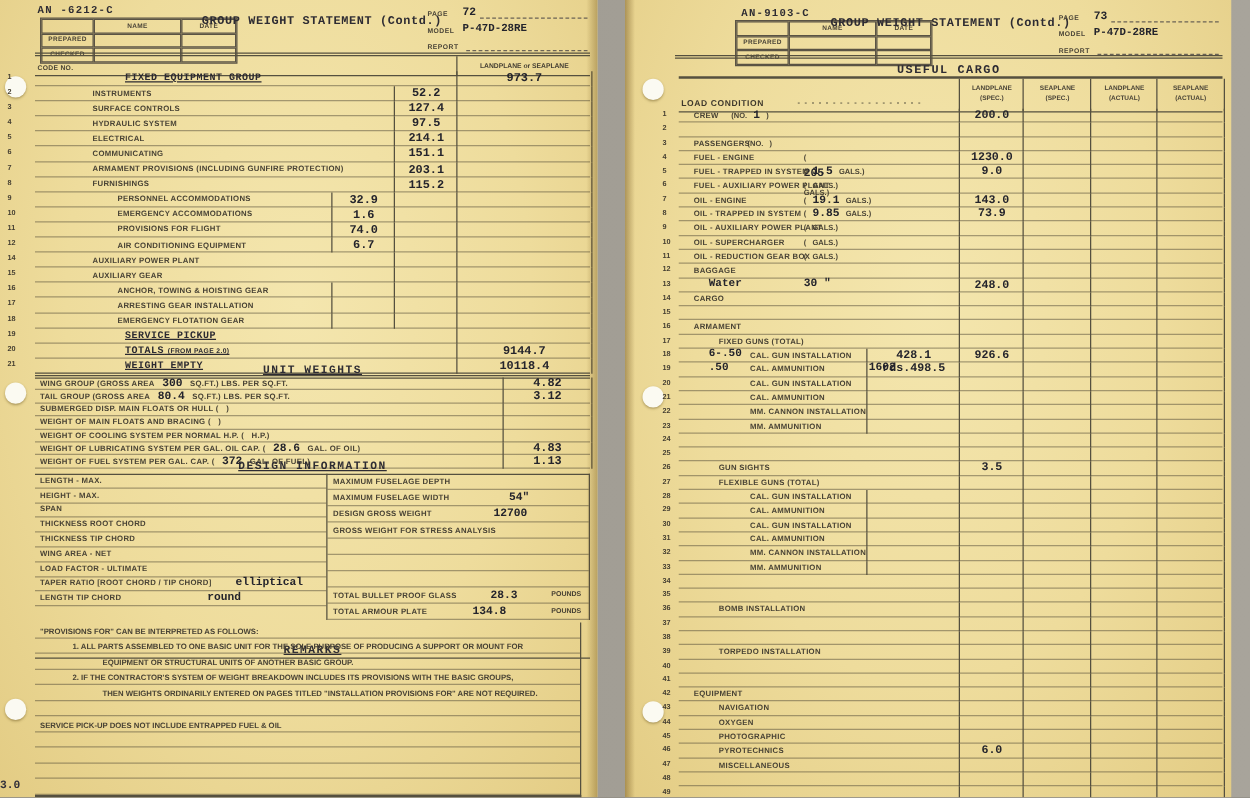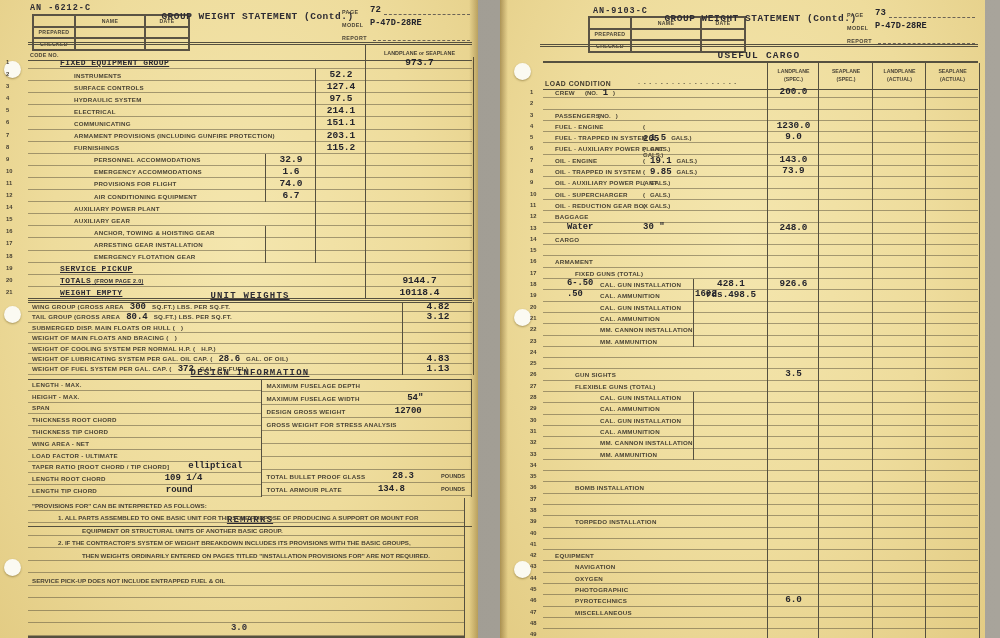--- a/index.html
+++ b/index.html
@@ -42,21 +42,21 @@
         border-top:3px double #55503f;border-bottom:1px solid #55503f;}
   .code-bar .lbl{position:absolute;left:2px;bottom:2px;font-size:5.4px;}
   .code-bar .pcol{position:absolute;left:337px;width:107px;top:0;bottom:0;border-left:1px solid #55503f;
         display:flex;align-items:center;justify-content:center;font:700 5.4px "Liberation Sans",sans-serif;}
   .equip{position:absolute;top:57px;left:28px;width:444px;}
   .erow{position:relative;height:11.1px;border-bottom:1px solid rgba(86,78,58,.5);}
   .erow .num{position:absolute;left:-22px;top:2px;}
   .erow .lbl{position:absolute;top:2.5px;left:32px;white-space:nowrap;}
   .erow .lbl.i1{left:46px;} .erow .lbl.i2{left:66px;}
   .erow.maj .lbl{font:700 8px "Liberation Mono","DejaVu Sans Mono",monospace;top:1px;
-        color:#2c2a31;text-decoration:underline;letter-spacing:.4px;}
+        color:#2c2a31;text-decoration:underline;letter-spacing:.4px;margin-left:40px;}
   .erow .lbl .small-suf{font:700 5.4px "Liberation Sans",sans-serif;letter-spacing:.3px;text-decoration:none;}
   .cell{position:absolute;top:0;bottom:-1px;border-left:1px solid #55503f;
         text-align:center;font-family:"Liberation Mono","DejaVu Sans Mono",monospace;
         font-weight:700;font-size:9.5px;color:#24242c;line-height:11px;}
   .erow .ci{left:237px;width:50px;} .erow .cm{left:287px;width:50px;}
   .erow .co{left:337px;width:107px;border-right:1px solid #55503f;}
   .erow.last{border-bottom:3px double #55503f;}
   .sec-title{position:absolute;left:28px;width:444px;height:11px;text-align:center;
         font:700 9px "Liberation Mono","DejaVu Sans Mono",monospace;letter-spacing:1.2px;color:#2e2c33;
         text-decoration:underline;border-bottom:1px solid #55503f;line-height:11px;}
@@ -74,21 +74,21 @@
   .dcol-l .drow{height:10.8px;} .dcol-r .drow{height:12px;}
   .drow .lbl{margin-left:4px;white-space:nowrap;}
   .drow .typed{font-size:9px;margin:0 auto;}
   .drow .unit{font:700 5.6px "Liberation Sans",sans-serif;margin-right:6px;}
   .remarks{position:absolute;left:28px;width:436px;border-right:1px solid #55503f;
         border-bottom:2px solid #55503f;}
   .rline{height:10.55px;border-bottom:1px solid rgba(86,78,58,.5);
         font:700 6.2px "Liberation Sans",sans-serif;color:#494335;white-space:nowrap;
         display:flex;align-items:flex-end;padding-bottom:1px;}
   .rline.ri0{padding-left:4px;} .rline.ri1{padding-left:30px;} .rline.ri2{padding-left:54px;}
-  .pfoot{position:absolute;bottom:5px;left:0;right:0;text-align:center;
+  .pfoot{position:absolute;bottom:5px;left:0;right:0;text-align:left;
         font:700 9px "Liberation Mono","DejaVu Sans Mono",monospace;color:#33313a;}
   
   .ul-title{position:absolute;top:44px;left:40px;width:438px;height:17px;text-align:center;
         font:700 9.5px "Liberation Mono","DejaVu Sans Mono",monospace;letter-spacing:1.2px;color:#2e2c33;
         border-top:3px double #55503f;line-height:17px;}
   .col-head{position:absolute;top:61px;left:43px;width:435px;height:26px;
         border-top:2px solid #55503f;border-bottom:1px solid #55503f;}
   .col-head .lc{position:absolute;left:2px;bottom:2px;font:700 6.8px "Liberation Sans",sans-serif;
         letter-spacing:.5px;color:#3e382c;}
   .col-head .lc-dash{position:absolute;left:95px;bottom:3px;font:700 6px "Liberation Sans",sans-serif;
@@ -363,24 +363,20 @@
             <span class="lbl">WING AREA - NET</span>
           </div>
           <div class="drow">
             <span class="lbl">LOAD FACTOR - ULTIMATE</span>
           </div>
           <div class="drow">
             <span class="lbl">TAPER RATIO [ROOT CHORD / TIP CHORD]</span>
             <span class="typed">elliptical</span>
           </div>
           <div class="drow">
-            <span class="lbl">LENGTH ROOT CHORD</span>
-            <span class="typed">109 1/4</span>
-          </div>
-          <div class="drow">
             <span class="lbl">LENGTH TIP CHORD</span>
             <span class="typed">round</span>
           </div>
         </div>
         <div class="dcol dcol-r">
           <div class="drow">
             <span class="lbl">MAXIMUM FUSELAGE DEPTH</span>
           </div>
           <div class="drow">
             <span class="lbl">MAXIMUM FUSELAGE WIDTH</span>

